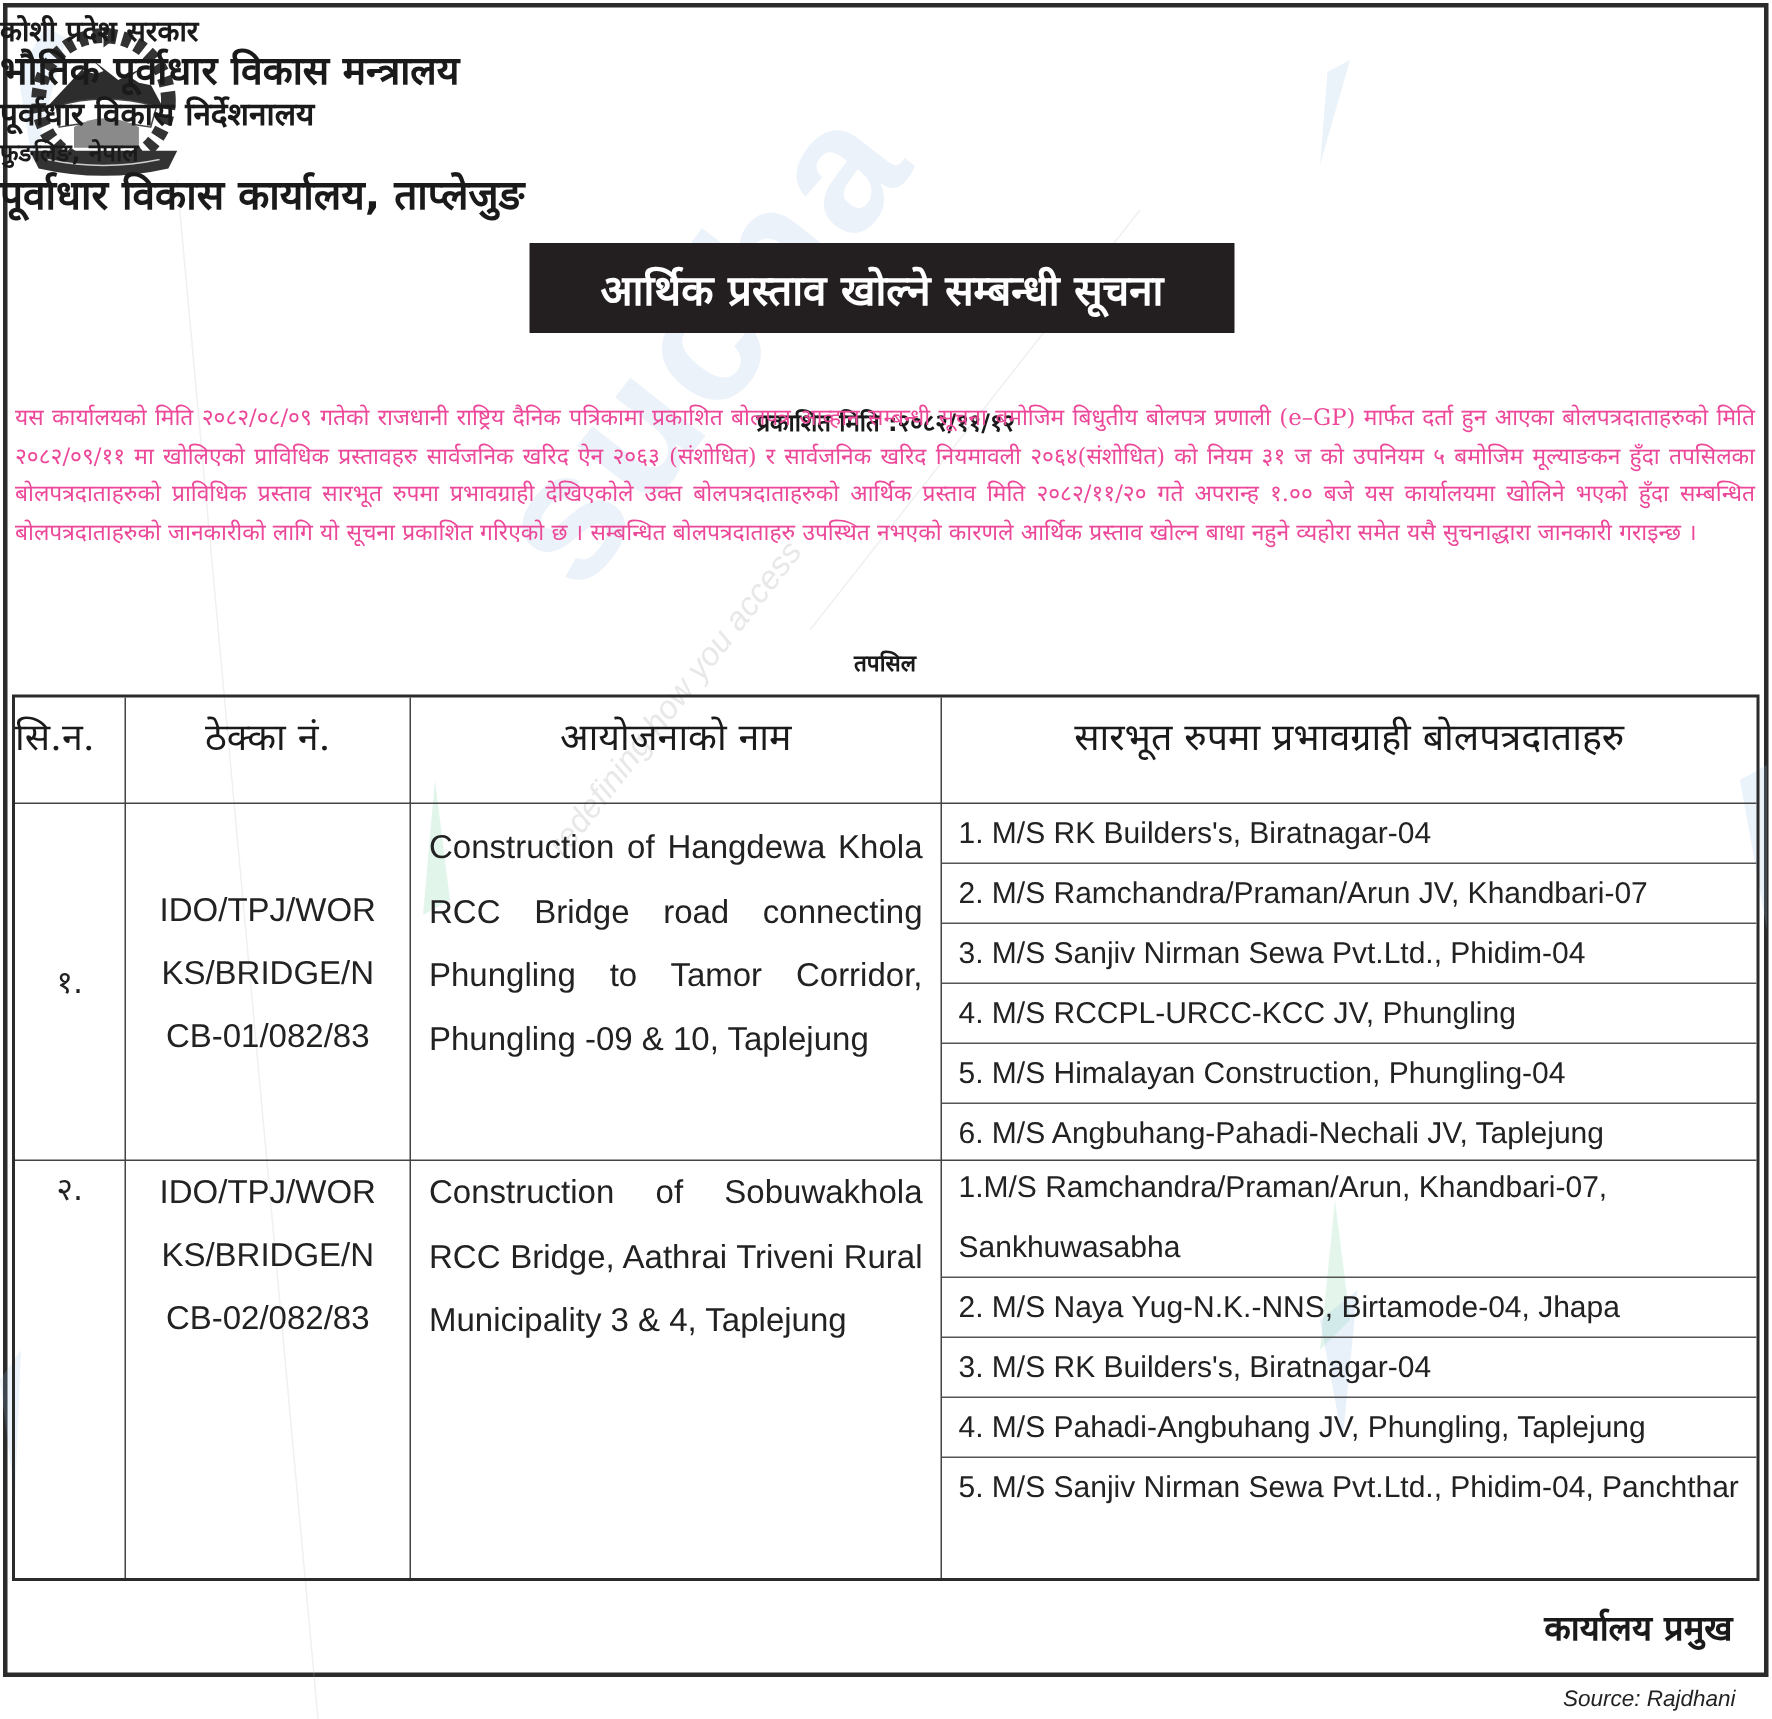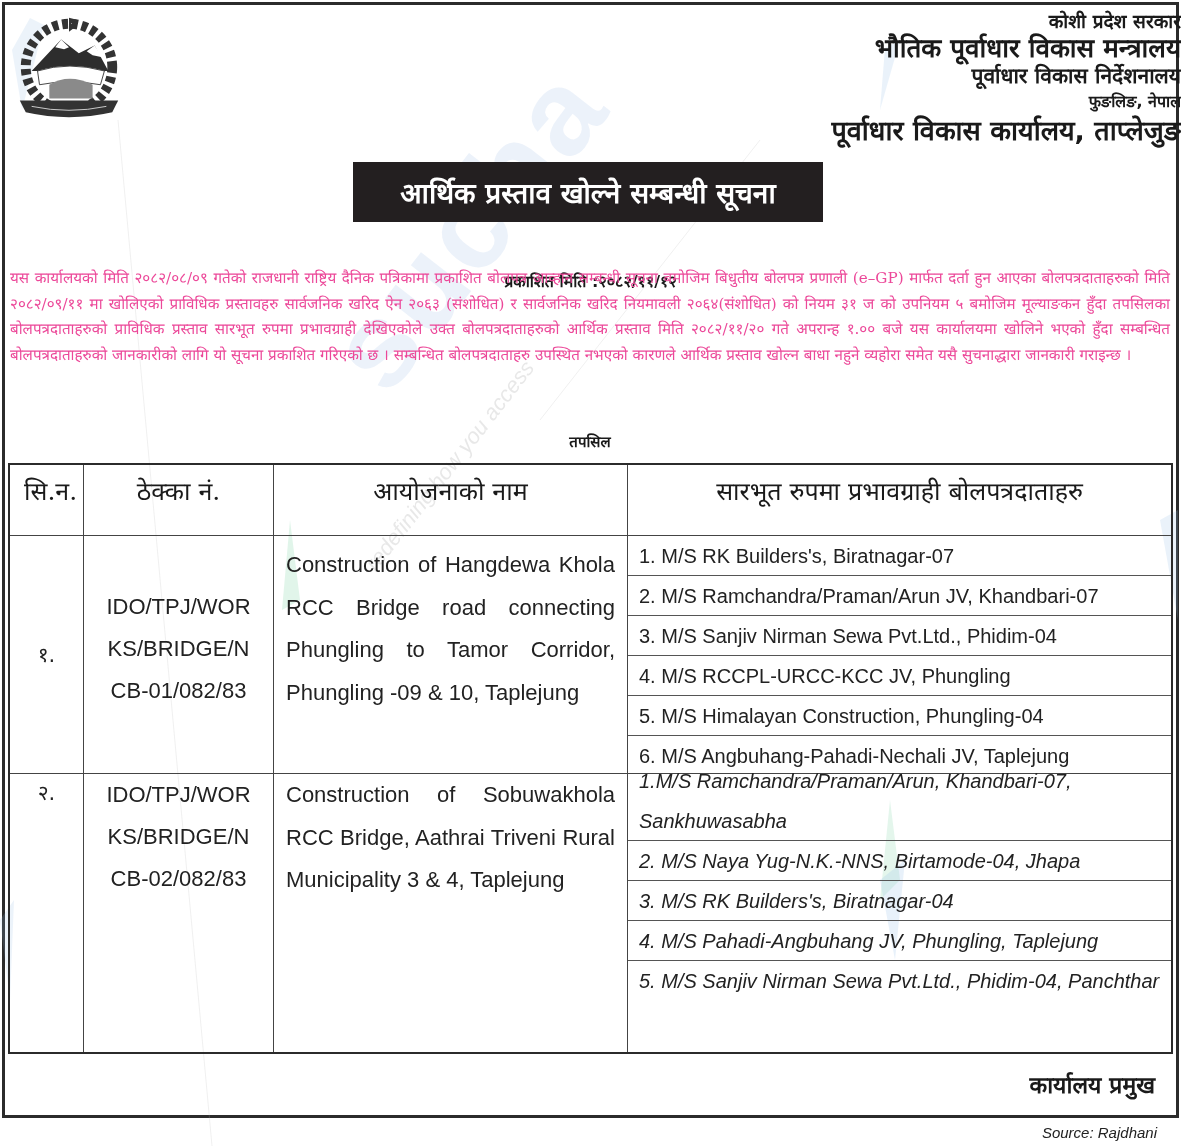--- a/index.html
+++ b/index.html
@@ -20,21 +20,21 @@
     .wm-sub {
       left: 360px; top: 560px; transform: rotate(-52deg); transform-origin: left top;
       font-family: "Liberation Sans", sans-serif; font-style: italic; font-size: 22px;
       color: rgba(150,150,150,0.22);
     }
 
     .emblem {
       position: absolute; left: 10px; top: 10px; width: 118px; height: 118px; z-index: 1;
     }
 
-    .header-block { position: absolute; left: 0; right: 0; top: 8px; text-align: right; z-index: 1; }
+    .header-block { position: absolute; left: 0; right: 0; top: 8px; text-align: left; z-index: 1; }
     .h-line { font-family: "DejaVu Sans", sans-serif; font-weight: bold; color: #1a1a1a; white-space: nowrap; }
     .h1 { font-size: 19px; line-height: 26px; }
     .h2 { font-size: 26px; line-height: 28px; }
     .h3 { font-size: 21px; line-height: 28px; }
     .h4 { font-size: 27px; line-height: 34px; }
     .h5 { font-size: 16px; line-height: 24px; }
 
     .title-banner {
       position: absolute; left: 353px; top: 162px; width: 470px; height: 60px;
       background: #231f20; color: #ffffff; z-index: 1;
@@ -136,49 +136,49 @@
 <div class="pub-date">
   <span>प्रकाशित मिति :</span><span>२०८२/११/१२</span>
 </div>
 
 <div class="body-text">यस कार्यालयको मिति २०८२/०८/०९ गतेको राजधानी राष्ट्रिय दैनिक पत्रिकामा प्रकाशित बोलपत्र आव्हान सम्बन्धी सूचना बमोजिम बिधुतीय बोलपत्र प्रणाली (e–GP) मार्फत दर्ता हुन आएका बोलपत्रदाताहरुको मिति २०८२/०९/११ मा खोलिएको प्राविधिक प्रस्तावहरु सार्वजनिक खरिद ऐन २०६३ (संशोधित) र सार्वजनिक खरिद नियमावली २०६४(संशोधित) को नियम  ३१ ज को उपनियम ५ बमोजिम मूल्याङकन हुँदा तपसिलका बोलपत्रदाताहरुको प्राविधिक प्रस्ताव सारभूत रुपमा प्रभावग्राही देखिएकोले उक्त बोलपत्रदाताहरुको आर्थिक प्रस्ताव मिति २०८२/११/२० गते अपरान्ह १.०० बजे यस कार्यालयमा खोलिने भएको हुँदा सम्बन्धित बोलपत्रदाताहरुको जानकारीको लागि यो सूचना प्रकाशित गरिएको छ । सम्बन्धित बोलपत्रदाताहरु उपस्थित नभएको कारणले आर्थिक प्रस्ताव खोल्न बाधा नहुने व्यहोरा समेत यसै सुचनाद्धारा जानकारी गराइन्छ ।</div>
 
 <div class="tapsil">तपसिल</div>
 
 <div class="tbl">
 
-  <div class="cell hcell" style="left:0;top:0;width:74px;height:71px;text-align:left;padding-left:14px;">सि.न.</div>
+  <div class="cell hcell" style="left:0;top:0;width:74px;height:71px;text-align:left;padding-left:0;">सि.न.</div>
   <div class="cell hcell" style="left:74px;top:0;width:190px;height:71px;">ठेक्का नं.</div>
   <div class="cell hcell" style="left:618px;top:0;width:543px;height:71px;border-right:none;">सारभूत रुपमा प्रभावग्राही बोलपत्रदाताहरु</div>
   <div class="cell hcell" style="left:264px;top:0;width:354px;height:71px;">आयोजनाको नाम</div>
 
   <div class="cell sn" style="left:0;top:71px;width:74px;height:238px;line-height:238px;">१.</div>
   <div class="cell contract" style="left:74px;top:71px;width:190px;height:238px;padding-top:50px;">
     <div>IDO/TPJ/WOR</div>
     <div>KS/BRIDGE/N</div>
     <div>CB-01/082/83</div>
   </div>
   <div class="cell project" style="left:264px;top:71px;width:354px;height:238px;padding-top:8px;">Construction of Hangdewa Khola RCC Bridge road connecting Phungling to Tamor Corridor, Phungling -09 &amp; 10, Taplejung</div>
   <div class="cell" style="left:618px;top:71px;width:543px;height:238px;border-right:none;">
-    <div class="bidder" style="top:0;height:40px;">1. M/S RK Builders's, Biratnagar-07</div>
+    <div class="bidder" style="top:0;height:40px;">1. M/S RK Builders's, Biratnagar-04</div>
     <div class="bidder" style="top:40px;height:40px;">2. M/S Ramchandra/Praman/Arun JV, Khandbari-07</div>
     <div class="bidder" style="top:80px;height:40px;">3. M/S Sanjiv Nirman Sewa Pvt.Ltd., Phidim-04</div>
     <div class="bidder" style="top:120px;height:40px;">4. M/S RCCPL-URCC-KCC JV, Phungling</div>
     <div class="bidder" style="top:160px;height:40px;">5. M/S Himalayan Construction, Phungling-04</div>
     <div class="bidder last" style="top:200px;height:38px;">6. M/S Angbuhang-Pahadi-Nechali JV, Taplejung</div>
   </div>
 
   <div class="cell sn" style="left:0;top:309px;width:74px;height:278px;border-bottom:none;padding-top:2px;line-height:34px;">२.</div>
   <div class="cell contract" style="left:74px;top:309px;width:190px;height:278px;border-bottom:none;padding-top:0;">
     <div>IDO/TPJ/WOR</div>
     <div>KS/BRIDGE/N</div>
     <div>CB-02/082/83</div>
   </div>
   <div class="cell project" style="left:264px;top:309px;width:354px;height:278px;border-bottom:none;padding-top:0;">Construction of Sobuwakhola RCC Bridge, Aathrai Triveni Rural Municipality 3 &amp;  4, Taplejung</div>
-  <div class="cell" style="left:618px;top:296px;width:543px;height:278px;border-right:none;border-bottom:none;font-style:italic;">
+  <div class="cell" style="left:618px;top:307px;width:543px;height:278px;border-right:none;border-bottom:none;">
     <div class="bidder" style="top:0;height:80px;">1.M/S Ramchandra/Praman/Arun, Khandbari-07, Sankhuwasabha</div>
     <div class="bidder" style="top:80px;height:40px;">2. M/S Naya Yug-N.K.-NNS, Birtamode-04, Jhapa</div>
     <div class="bidder" style="top:120px;height:40px;">3. M/S RK Builders's, Biratnagar-04</div>
     <div class="bidder" style="top:160px;height:40px;">4. M/S Pahadi-Angbuhang JV, Phungling, Taplejung</div>
     <div class="bidder last" style="top:200px;height:78px;">5. M/S Sanjiv Nirman Sewa Pvt.Ltd., Phidim-04, Panchthar</div>
   </div>
 </div>
 
 <div class="signature">कार्यालय प्रमुख</div>
 <div class="source">Source: Rajdhani</div>

